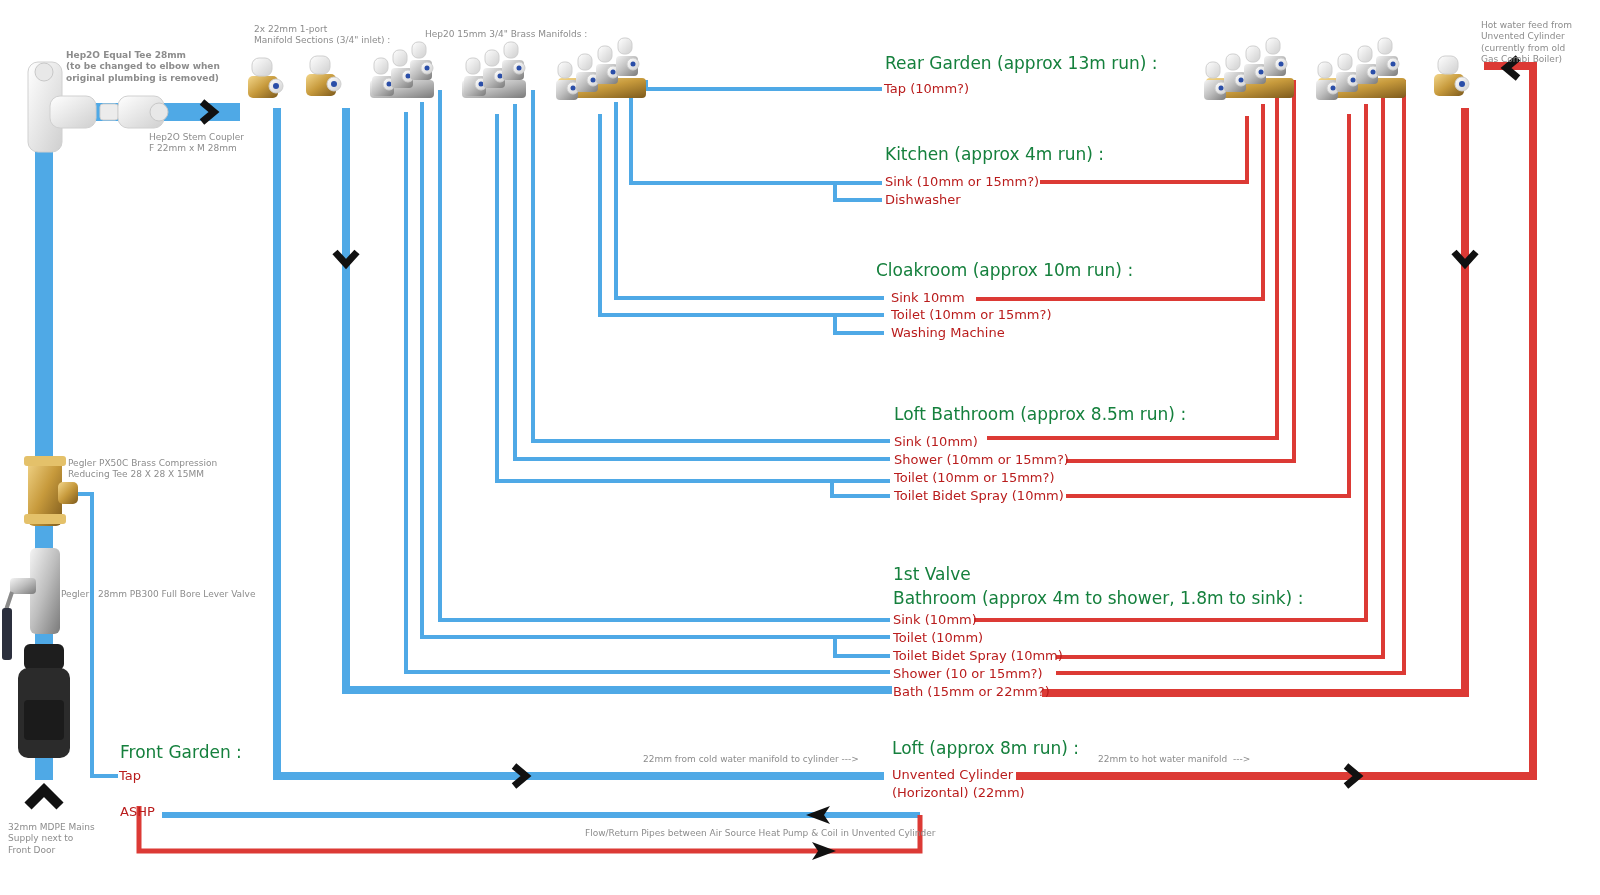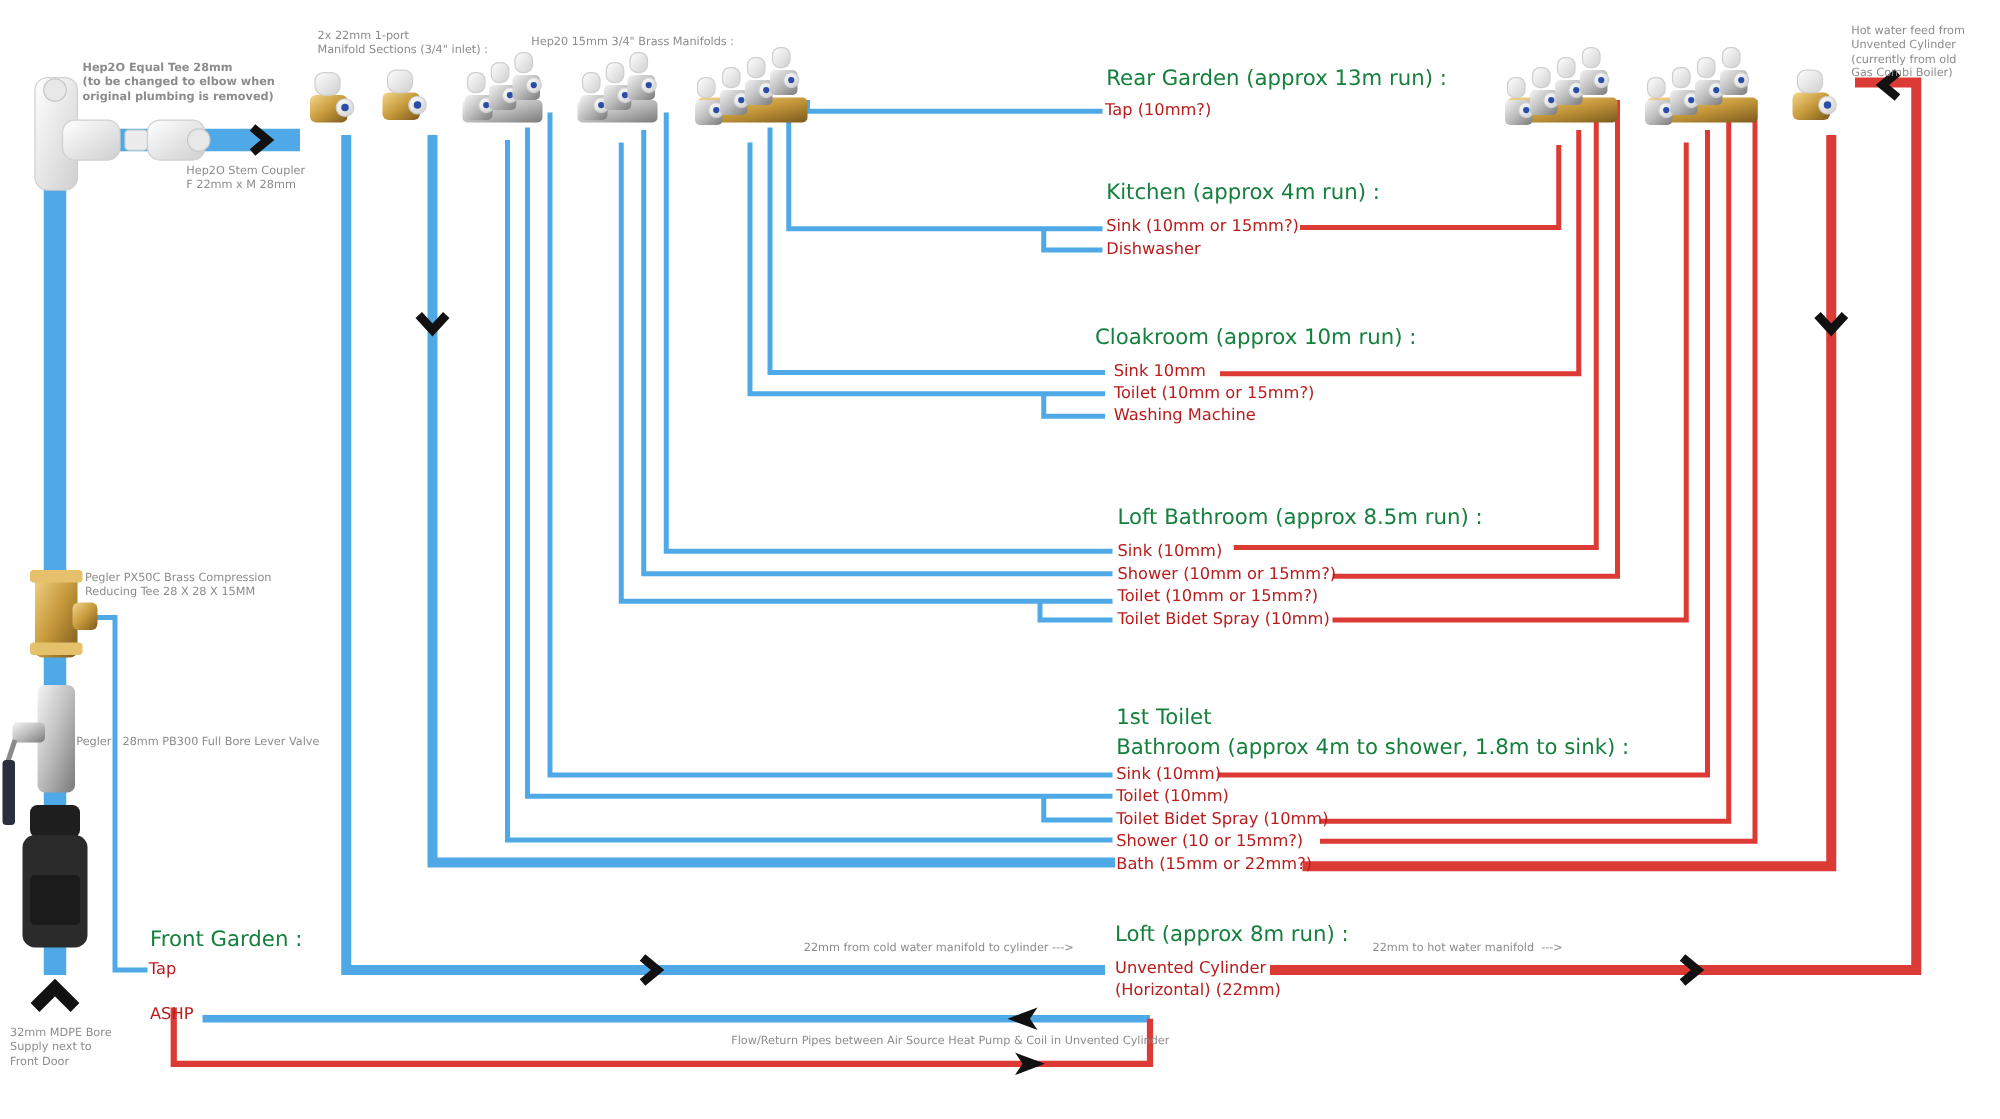--- a/index.html
+++ b/index.html
@@ -213,21 +213,21 @@
 Manifold Sections (3/4" inlet) :</div>
 <div class="lbl t" style="left:425px;top:29px;">Hep20 15mm 3/4" Brass Manifolds :</div>
 <div class="lbl t" style="left:1481px;top:20px;">Hot water feed from
 Unvented Cylinder
 (currently from old
 Gas Combi Boiler)</div>
 <div class="lbl t" style="left:68px;top:458px;">Pegler PX50C Brass Compression
 Reducing Tee 28 X 28 X 15MM</div>
 <div class="lbl t" style="left:61px;top:589px;">Pegler</div>
 <div class="lbl t" style="left:98px;top:589px;">28mm PB300 Full Bore Lever Valve</div>
-<div class="lbl t" style="left:8px;top:822px;">32mm MDPE Bore
+<div class="lbl t" style="left:8px;top:822px;">32mm MDPE Mains
 Supply next to
 Front Door</div>
 <div class="lbl t" style="left:643px;top:754px;">22mm from cold water manifold to cylinder ---&gt;</div>
 <div class="lbl t" style="left:1098px;top:754px;">22mm to hot water manifold  ---&gt;</div>
 <div class="lbl t" style="left:585px;top:828px;">Flow/Return Pipes between Air Source Heat Pump &amp; Coil in Unvented Cylinder</div>
 
 <div class="lbl h" style="left:885px;top:55px;">Rear Garden (approx 13m run) :</div>
 <div class="lbl s" style="left:884px;top:82px;">Tap (10mm?)</div>
 
 <div class="lbl h" style="left:885px;top:146px;">Kitchen (approx 4m run) :</div>
@@ -238,21 +238,21 @@
 <div class="lbl s" style="left:891px;top:291px;">Sink 10mm</div>
 <div class="lbl s" style="left:891px;top:308px;">Toilet (10mm or 15mm?)</div>
 <div class="lbl s" style="left:891px;top:326px;">Washing Machine</div>
 
 <div class="lbl h" style="left:894px;top:406px;">Loft Bathroom (approx 8.5m run) :</div>
 <div class="lbl s" style="left:894px;top:435px;">Sink (10mm)</div>
 <div class="lbl s" style="left:894px;top:453px;">Shower (10mm or 15mm?)</div>
 <div class="lbl s" style="left:894px;top:471px;">Toilet (10mm or 15mm?)</div>
 <div class="lbl s" style="left:894px;top:489px;">Toilet Bidet Spray (10mm)</div>
 
-<div class="lbl h" style="left:893px;top:566px;">1st Toilet</div>
+<div class="lbl h" style="left:893px;top:566px;">1st Valve</div>
 <div class="lbl h" style="left:893px;top:590px;">Bathroom (approx 4m to shower,  1.8m to sink) :</div>
 <div class="lbl s" style="left:893px;top:613px;">Sink (10mm)</div>
 <div class="lbl s" style="left:893px;top:631px;">Toilet (10mm)</div>
 <div class="lbl s" style="left:893px;top:649px;">Toilet Bidet Spray (10mm)</div>
 <div class="lbl s" style="left:893px;top:667px;">Shower (10 or 15mm?)</div>
 <div class="lbl s" style="left:893px;top:685px;">Bath (15mm or 22mm?)</div>
 
 <div class="lbl h" style="left:120px;top:744px;">Front Garden :</div>
 <div class="lbl s" style="left:119px;top:769px;">Tap</div>
 

